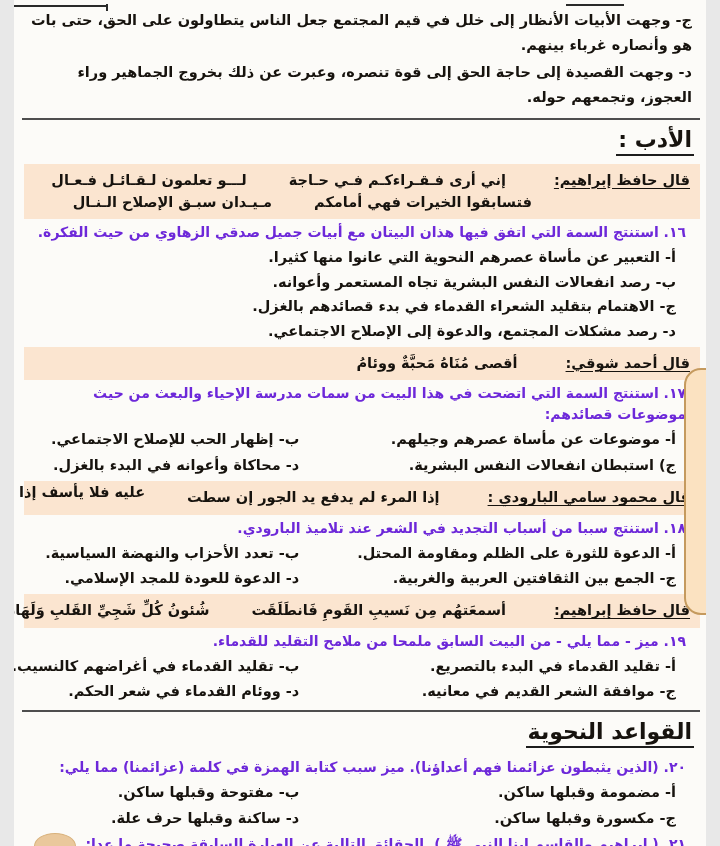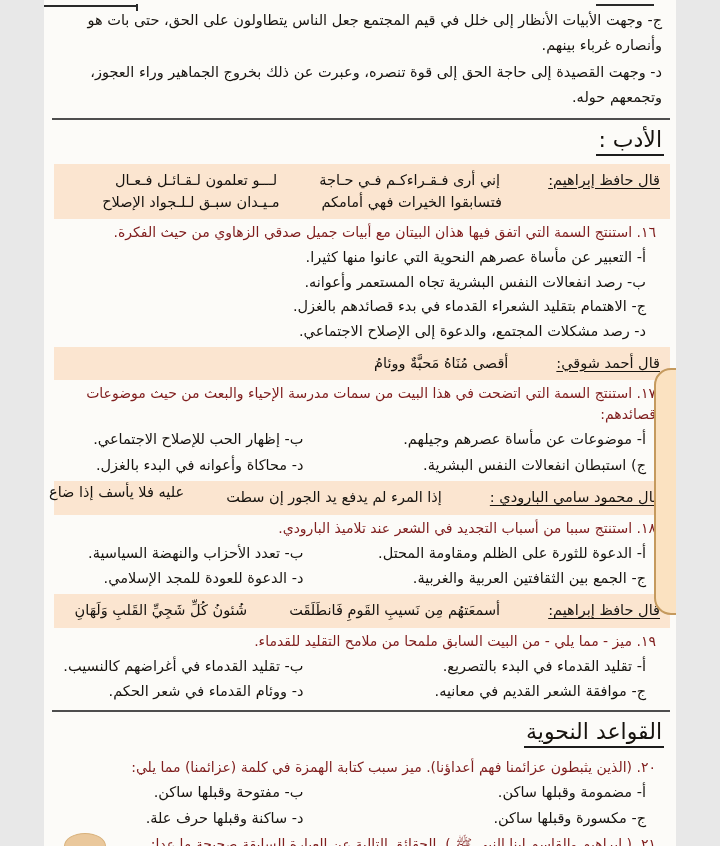--- a/index.html
+++ b/index.html
@@ -1,25 +1,25 @@
 <!DOCTYPE html>
 <html lang="ar" dir="rtl"><head>
 <meta charset="utf-8">
 <style>
   html,body{margin:0;padding:0;background:#e8e8e8;}
   .page{
     position:relative;
-    width:632px;height:846px;
+    width:692px;height:846px;
     margin:0 auto;
     background:#fcfbf8;
     overflow:hidden;
     direction:rtl;
     font-family:"DejaVu Sans", sans-serif;
     color:#17130e;
-    font-weight:normal;
+    font-weight:bold;
     text-align:right;
   }
   
   .remnant-a{position:absolute;top:5px;left:0;width:92px;height:0;border-top:2px solid #2a2a2a;}
   .remnant-b{position:absolute;top:4px;left:92px;width:2px;height:7px;background:#2a2a2a;}
   .remnant-c{position:absolute;top:4px;left:552px;width:58px;height:0;border-top:2px solid #2a2a2a;}
 
   .intro{padding:8px 14px 0 14px;font-size:14.5px;line-height:1.75;}
   .intro p{margin:0 0 1px 0;}
 
@@ -45,21 +45,21 @@
     text-decoration:underline;
     text-underline-offset:3px;
     margin-left:6px;
   }
   .verse-row.indent{padding-right:158px;}
   .hemistich{display:inline-block;}
   .raised{position:relative;top:-5px;}
 
   .stem{
     margin:3px 20px 2px 8px;
-    color:#7f1d1d;
+    color:#6d28d9;
     font-size:14px;
     line-height:1.5;
   }
   .options{margin:0 30px 4px 8px;font-size:14.5px;line-height:1.68;color:#17130e;}
   .options.single .opt{display:block;}
   .options.grid{
     display:grid;
     grid-template-columns:57% 43%;
     column-gap:4px;
     row-gap:1px;
@@ -110,21 +110,21 @@
   </div>
 
   <div class="poem">
     <div class="verse-row">
       <span class="attribution">قال حافظ إبراهيم:</span>
       <span class="hemistich">إني أرى فـقـراءكـم فـي حـاجة</span>
       <span class="hemistich">لـــو تعلمون لـقـائـل فـعـال</span>
     </div>
     <div class="verse-row indent">
       <span class="hemistich">فتسابقوا الخيرات فهي أمامكم</span>
-      <span class="hemistich">مـيـدان سبـق لـلـجواد الإصلاح</span>
+      <span class="hemistich">مـيـدان سبـق الإصلاح الـنـال</span>
     </div>
   </div>
 
   <div>
     <p class="stem">١٦. استنتج السمة التي اتفق فيها هذان البيتان مع أبيات جميل صدقي الزهاوي من حيث الفكرة.</p>
     <div class="options single">
       <span class="opt">أ- التعبير عن مأساة عصرهم النحوية التي عانوا منها كثيرا.</span>
       <span class="opt">ب- رصد انفعالات النفس البشرية تجاه المستعمر وأعوانه.</span>
       <span class="opt">ج- الاهتمام بتقليد الشعراء القدماء في بدء قصائدهم بالغزل.</span>
       <span class="opt">د- رصد مشكلات المجتمع، والدعوة إلى الإصلاح الاجتماعي.</span>

